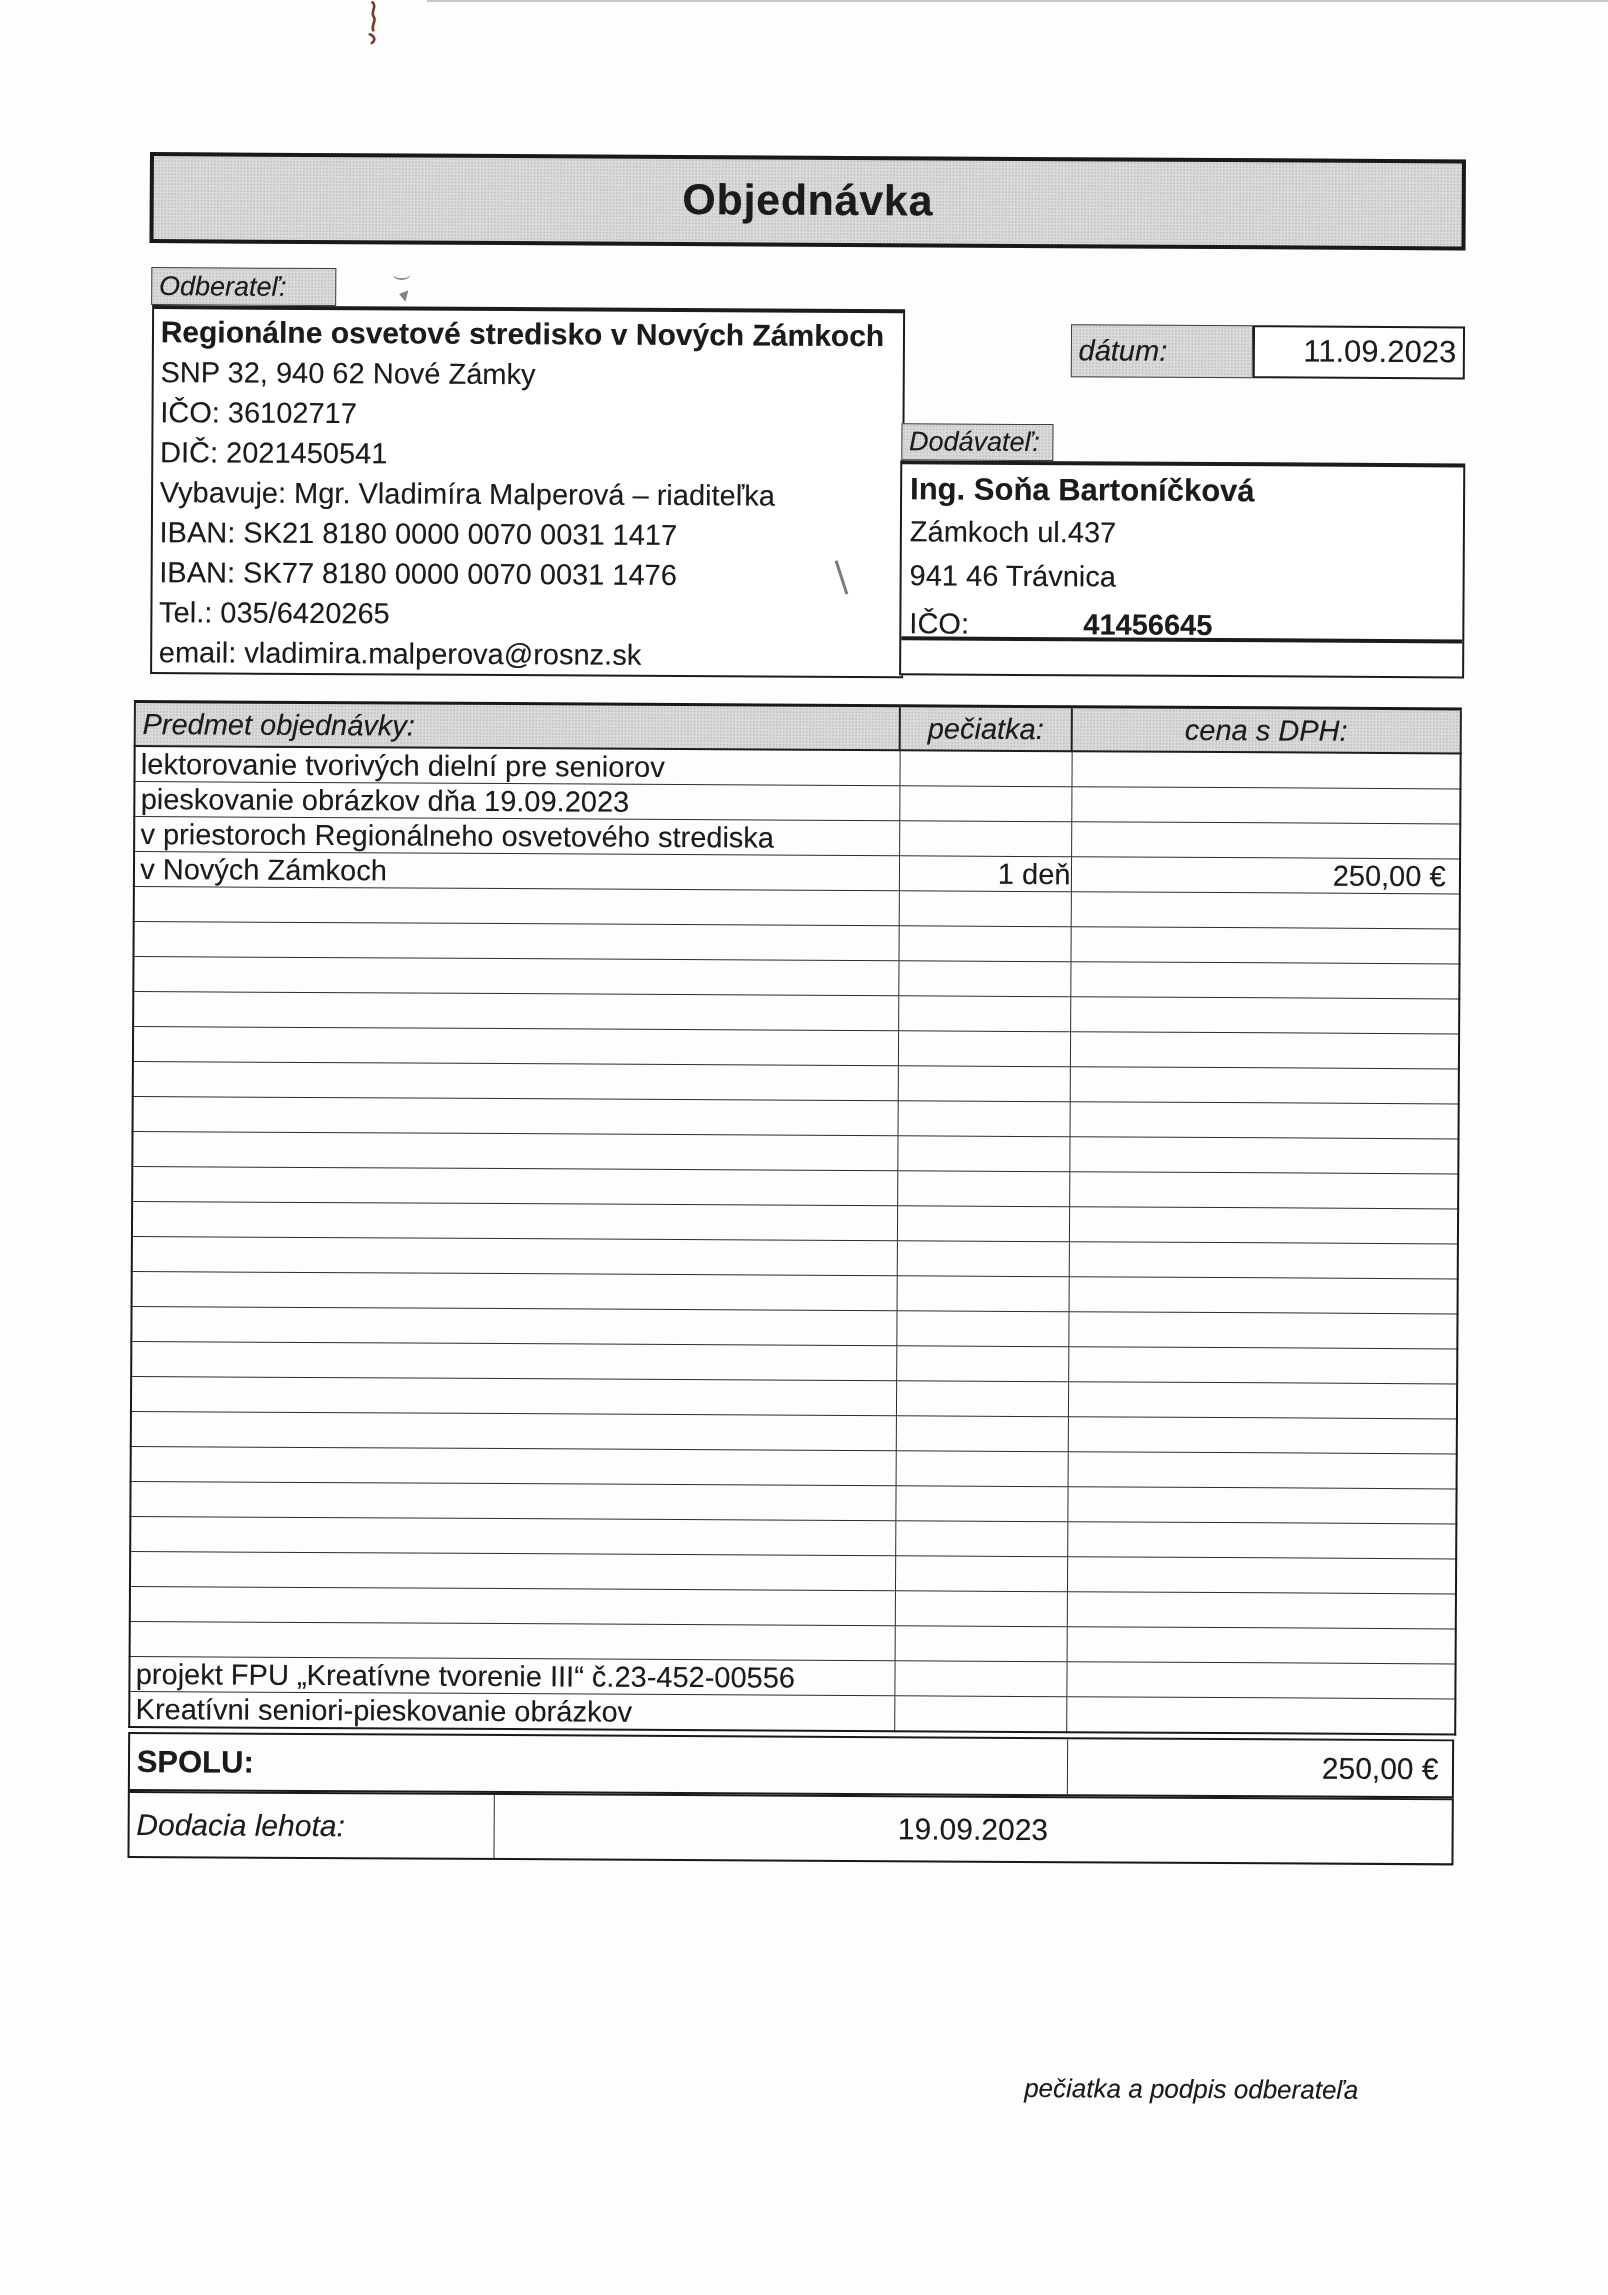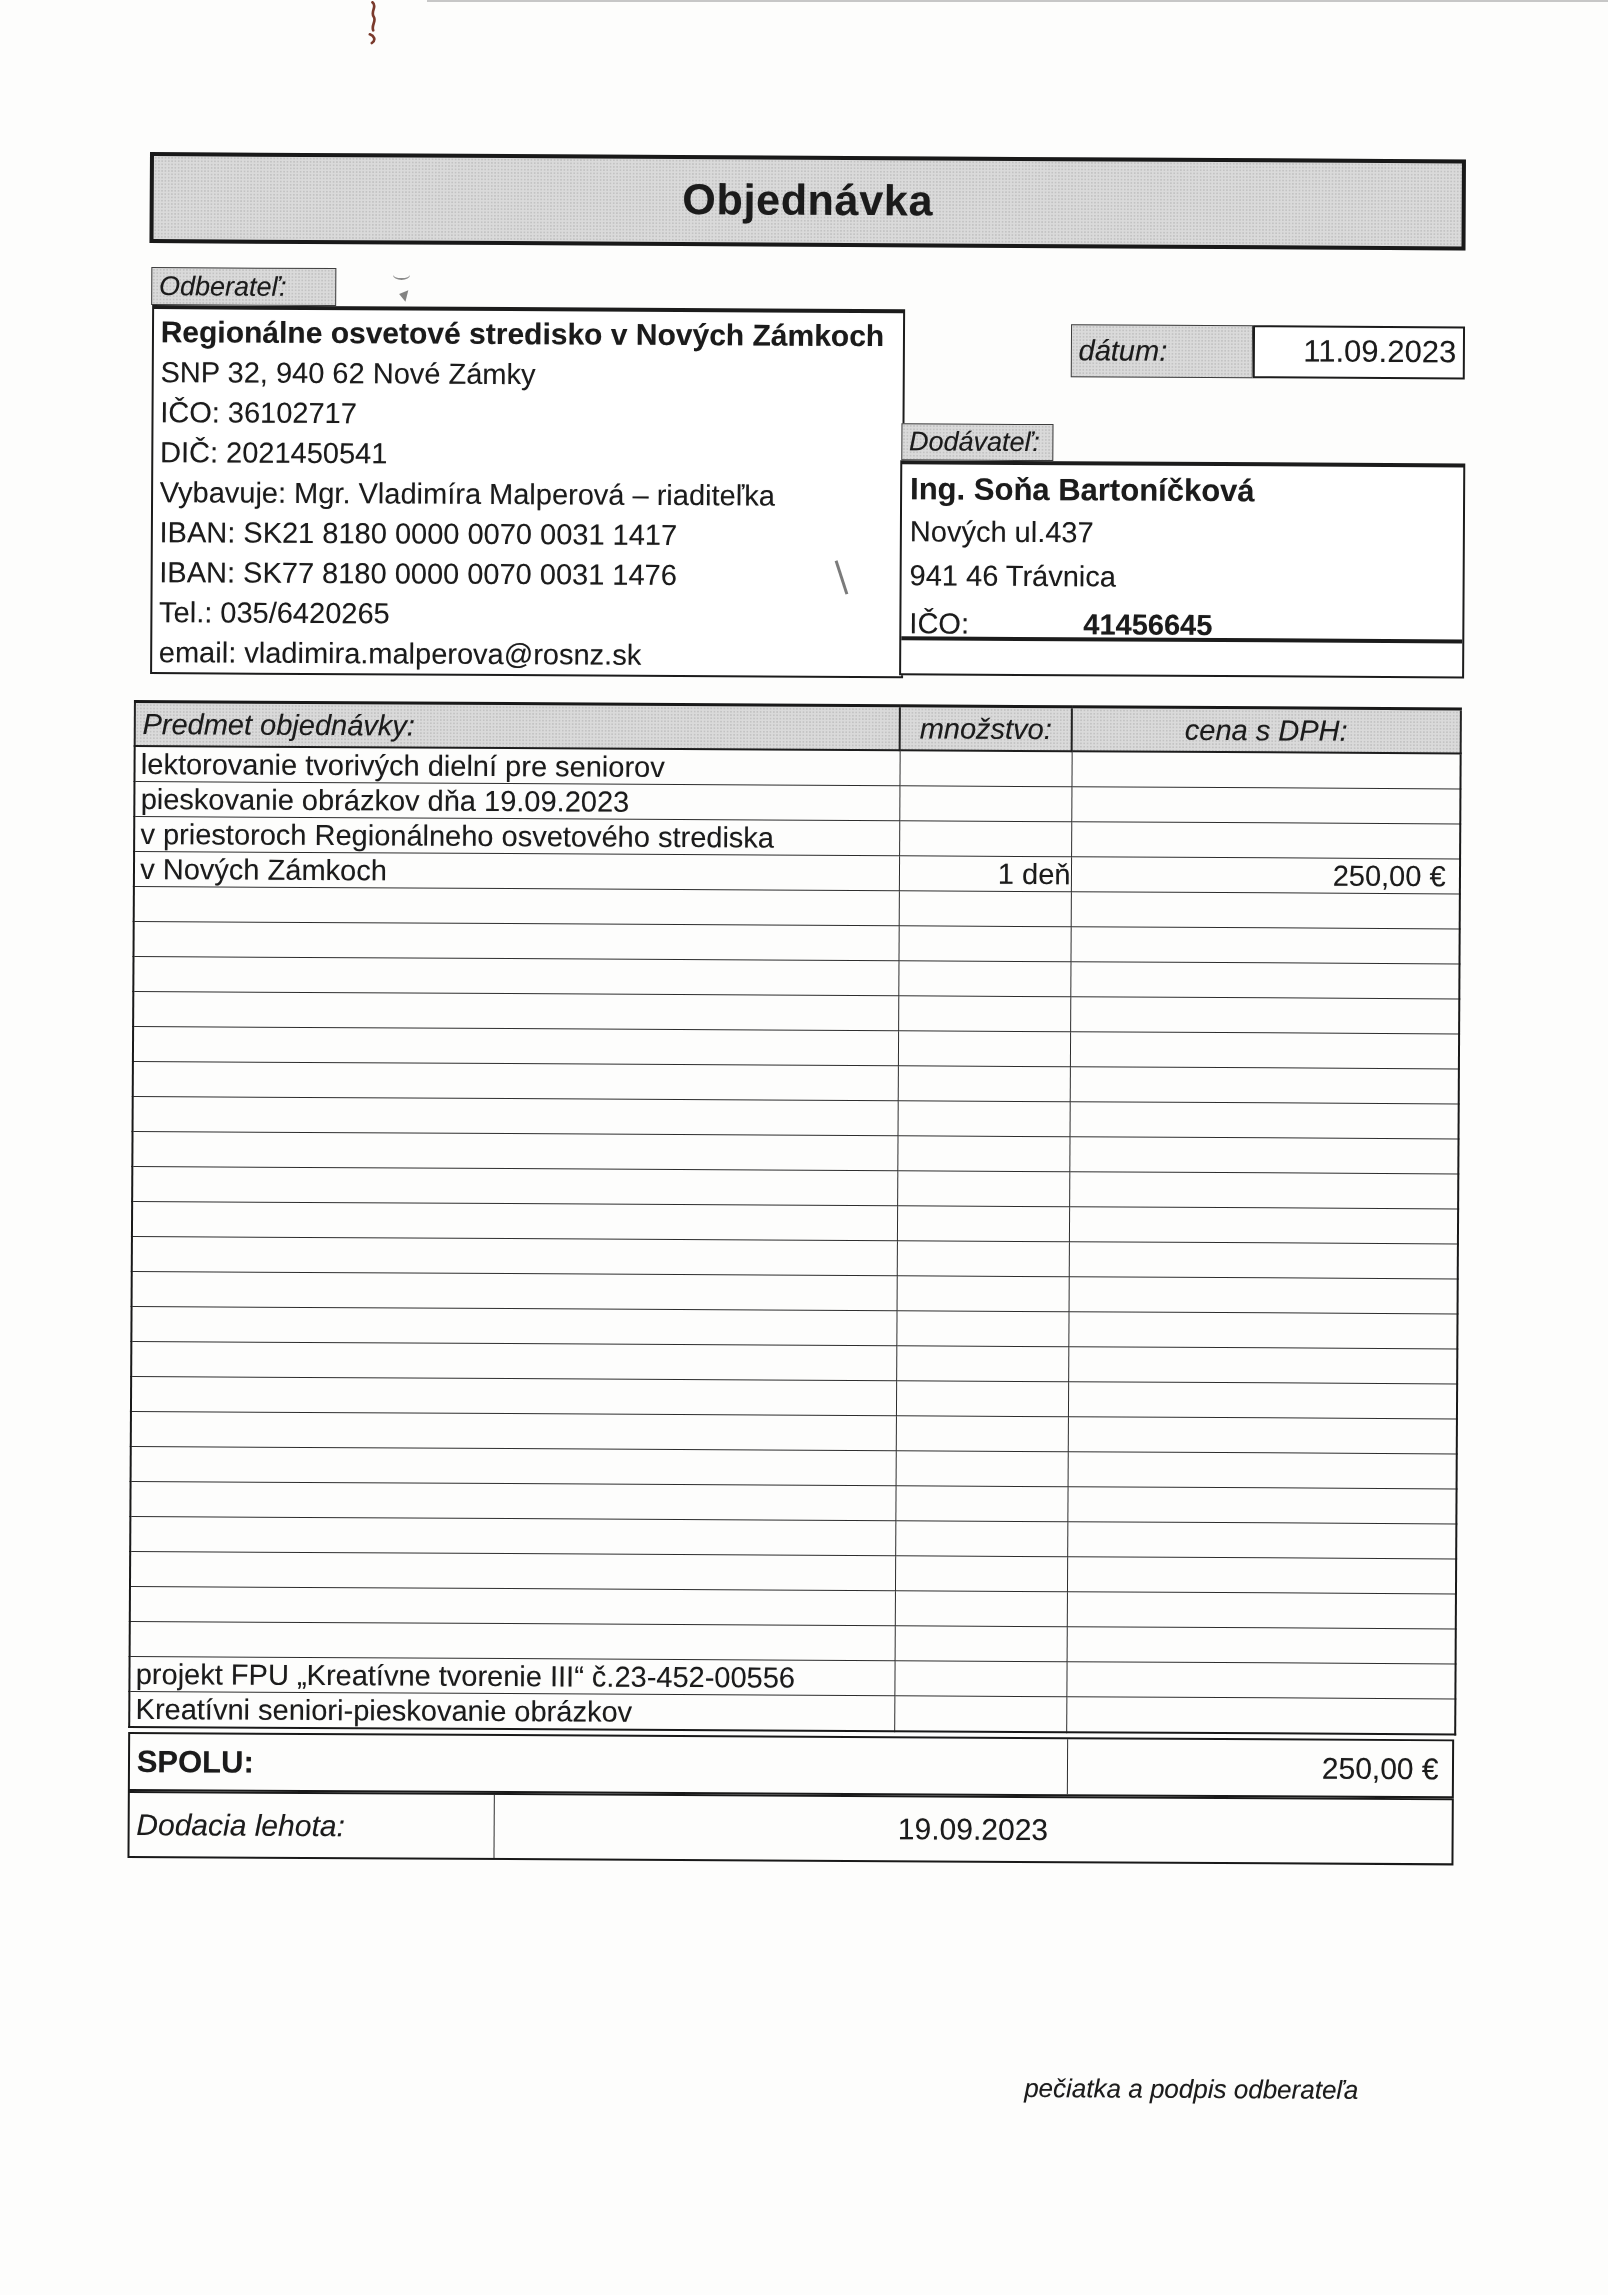--- a/index.html
+++ b/index.html
@@ -144,37 +144,37 @@
     <div>email: vladimira.malperova@rosnz.sk</div>
   </div>
 
   <div class="abs halftone tab tab-datum txt">dátum:</div>
   <div class="abs datum-value txt">11.09.2023</div>
 
   <div class="abs halftone tab tab-dodavatel txt">Dodávateľ:</div>
 
   <div class="abs supplier-box txt">
     <div class="s-name">Ing. Soňa Bartoníčková</div>
-    <div class="s-a1">Nových ul.437</div>
+    <div class="s-a1">Zámkoch ul.437</div>
     <div class="s-a2">941 46 Trávnica</div>
     <div class="s-ico-label">IČO:</div>
     <div class="s-ico-value">41456645</div>
     <div class="s-line"></div>
   </div>
 
   <table class="items txt">
     <colgroup>
         <col class="c1">
         <col class="c2">
         <col class="c3">
       </colgroup>
     <thead>
       <tr>
         <th class="h1 halftone">Predmet objednávky:</th>
-        <th class="h2 halftone">množstvo:</th>
+        <th class="h2 halftone">pečiatka:</th>
         <th class="h3 halftone">cena s DPH:</th>
       </tr>
     </thead>
     <tbody>
         <tr>
           <td class="c-subject">lektorovanie tvorivých dielní pre seniorov</td>
           <td class="c-qty"></td>
           <td class="c-price"></td>
         </tr>
         <tr>

